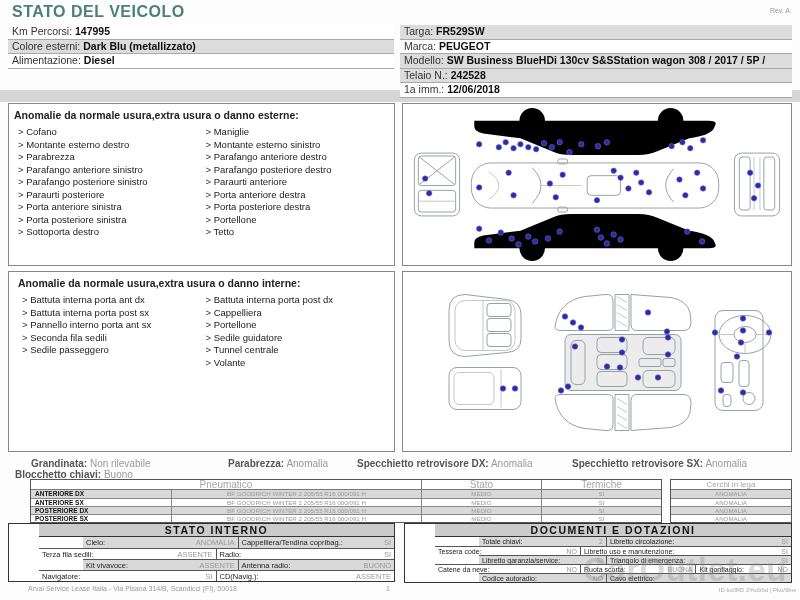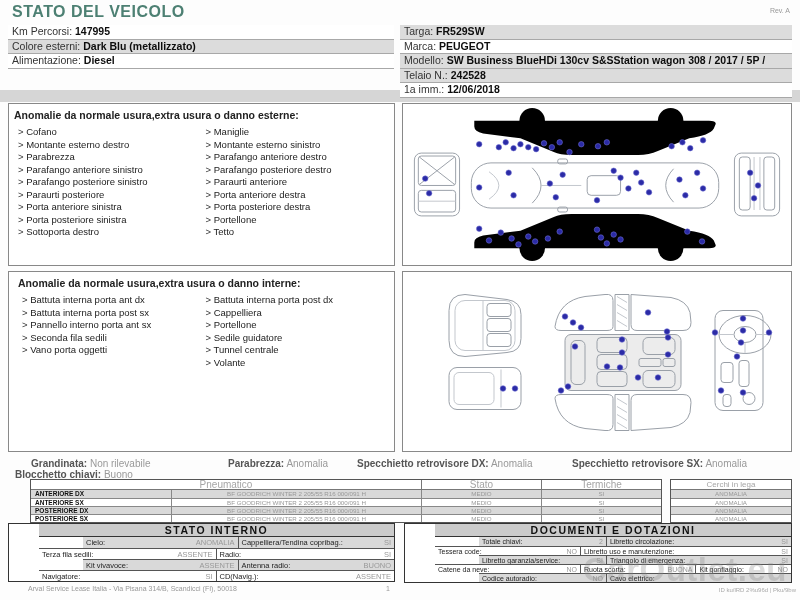--- a/index.html
+++ b/index.html
@@ -148,21 +148,21 @@
 
 <div class="abs panel" id="panel-int">
   <div class="panel-title">Anomalie da normale usura,extra usura o danno interne:</div>
   <div class="cols">
     <div class="col">
 
     <div class="li"><span>Battuta interna porta ant dx</span></div>
         <div class="li"><span>Battuta interna porta post sx</span></div>
         <div class="li"><span>Pannello interno porta ant sx</span></div>
         <div class="li"><span>Seconda fila sedili</span></div>
-        <div class="li"><span>Vano porta oggetti</span></div>
+        <div class="li"><span>Sedile passeggero</span></div>
       </div>
     <div class="col">
 
     <div class="li"><span>Battuta interna porta post dx</span></div>
         <div class="li"><span>Cappelliera</span></div>
         <div class="li"><span>Portellone</span></div>
         <div class="li"><span>Sedile guidatore</span></div>
         <div class="li"><span>Tunnel centrale</span></div>
         <div class="li"><span>Volante</span></div>
       </div>

